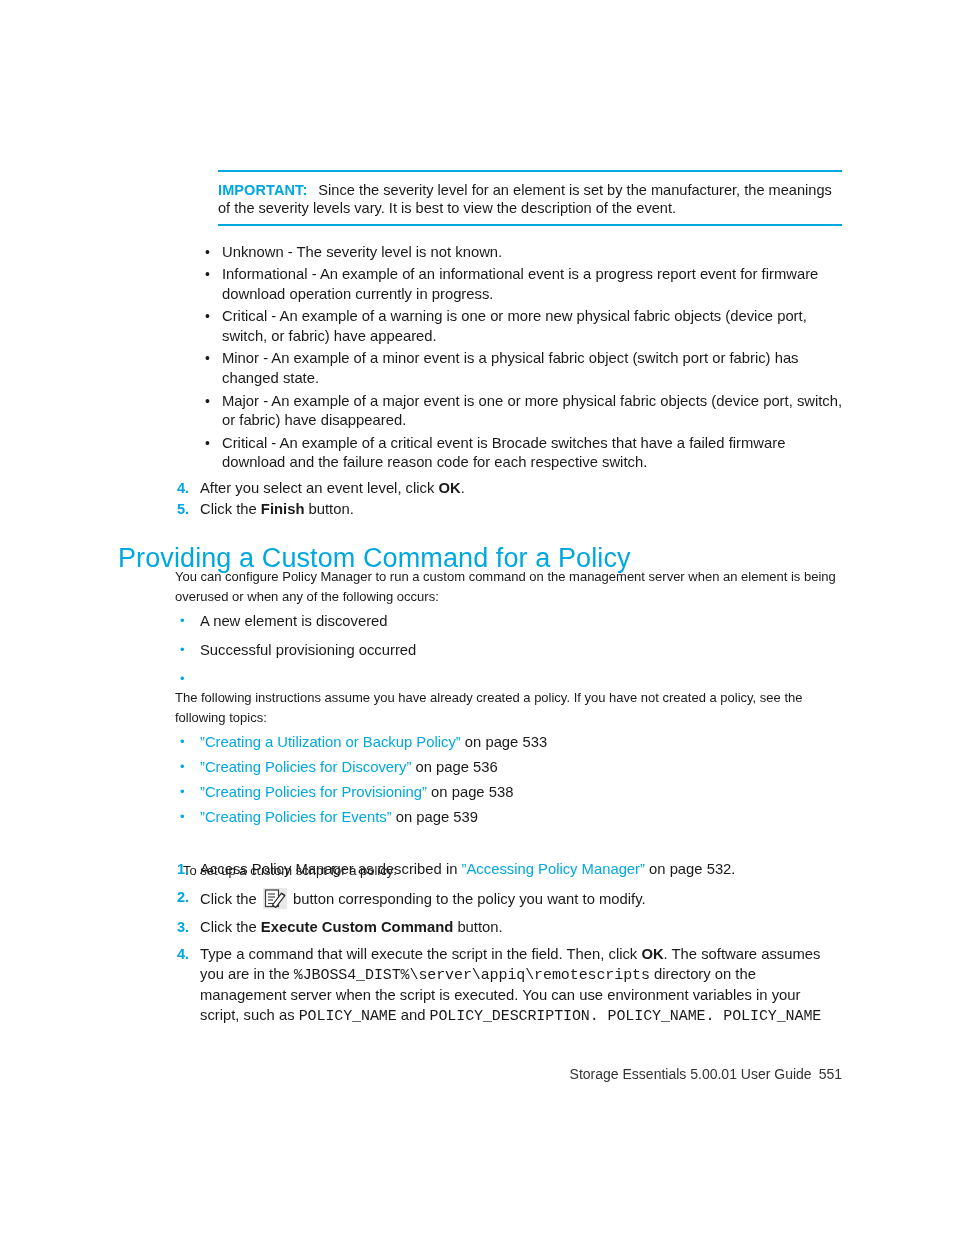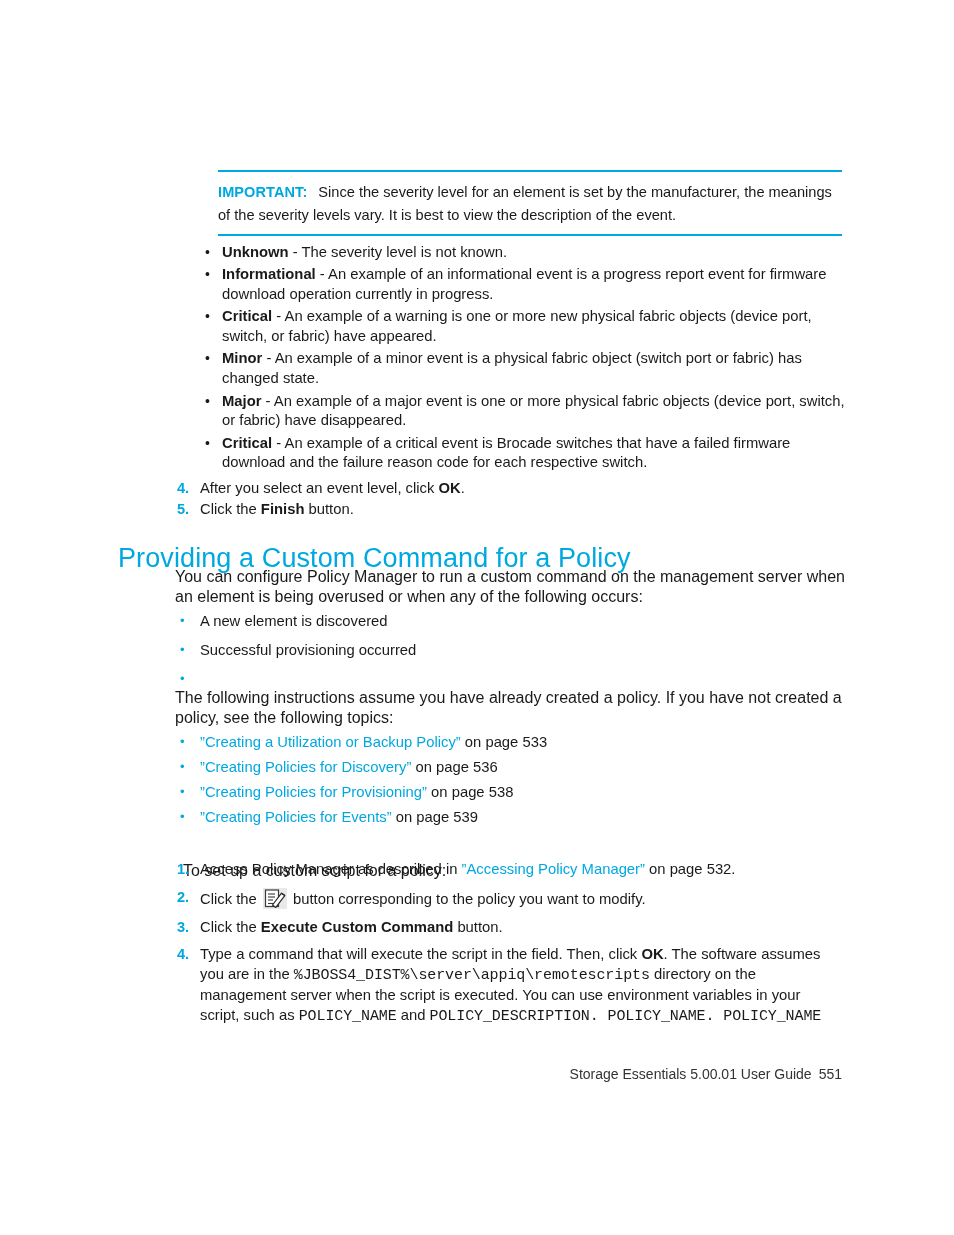--- a/index.html
+++ b/index.html
@@ -31,30 +31,30 @@
     padding: 9px 0 7px 0;
   }
   .admon-label {
     color: #00a8e0;
     font-weight: bold;
     font-size: 14.5px;
     letter-spacing: 0.1px;
   }
   .admon-text {
     font-size: 14.6px;
-    line-height: 23px;
+    line-height: 18px;
     color: #1a1a1a;
     margin-top: 35px;
   }
   .admon-gap { display: inline-block; width: 11px; }
 
   
   .body-block {
     position: absolute;
-    font-size: 16px;
+    font-size: 13px;
     line-height: 19.6px;
     color: #1a1a1a;
   }
 
   
   .sev-list {
     position: absolute;
     left: 205px;
     top: 243px;
     width: 645px;
@@ -69,21 +69,21 @@
     font-size: 14.8px;
     line-height: 19.8px;
   }
   .sev-list li .bullet {
     position: absolute;
     left: 0;
     top: 0;
     color: #1a1a1a;
     font-size: 14px;
   }
-  .sev-term { font-weight: bold; }
+  .sev-term { font-weight: normal; }
 
   
   .cyan-list {
     position: absolute;
     margin: 0;
     padding: 0;
     list-style: none;
     width: 660px;
   }
   .cyan-list li {

